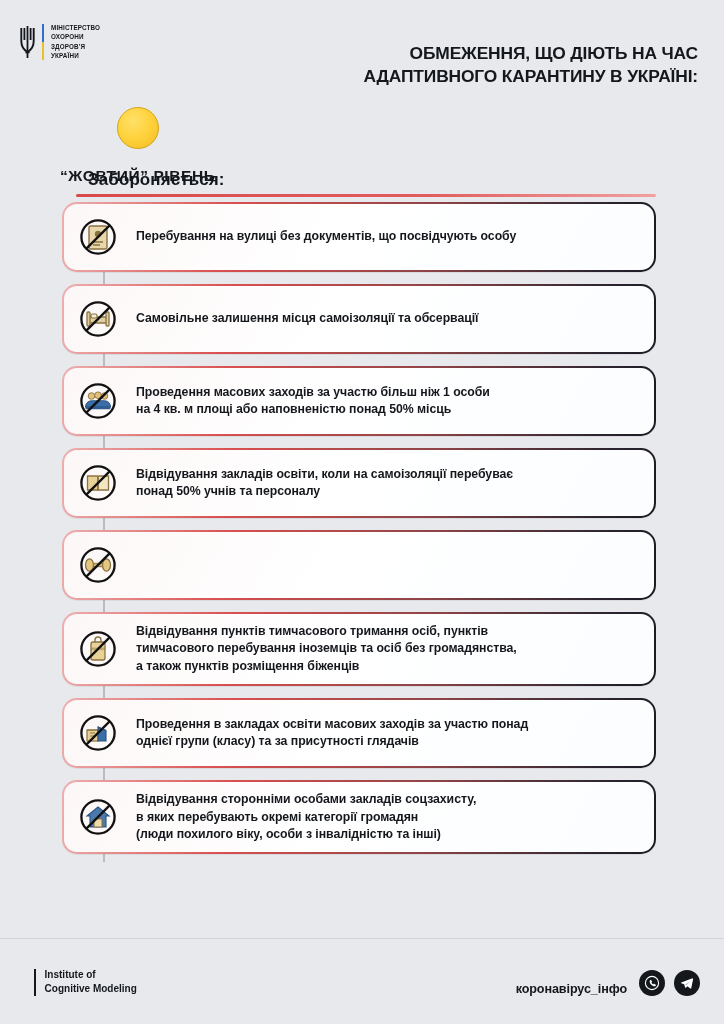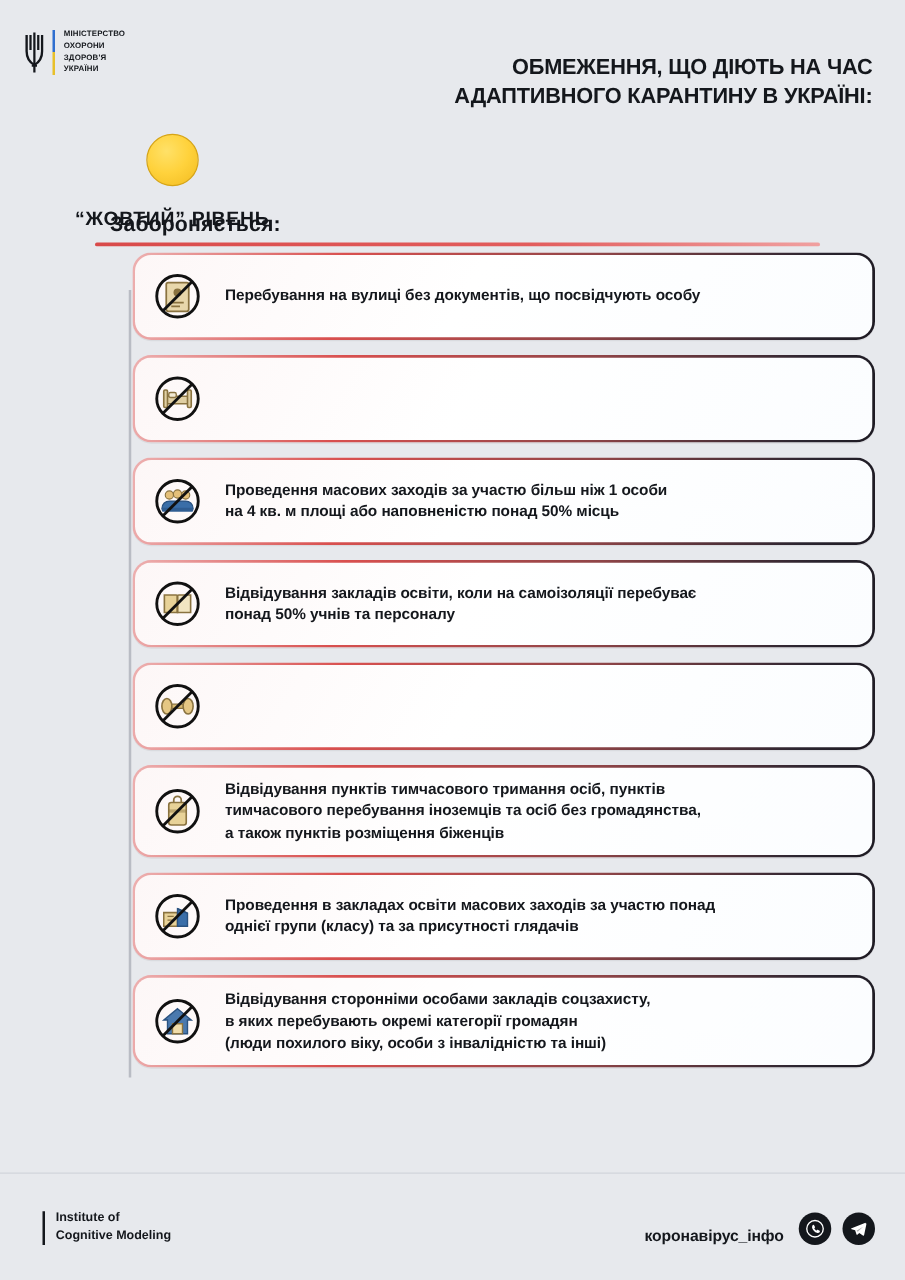--- a/index.html
+++ b/index.html
@@ -158,21 +158,20 @@
     box-shadow: 0 1px 0 rgba(0,0,0,0.06);
   }
 
   
   .card {
     border: none;
     background:
       linear-gradient(120deg, #fdf7f7 0%, #ffffff 45%, #fbfdff 100%) padding-box,
       linear-gradient(100deg, #edb0b0 0%, #d9504f 28%, #8e4447 62%, #2b2530 90%, #1d1a22 100%) border-box;
     border: 2.2px solid transparent;
-    margin-left: 44px;
   }
 
   .icon-wrap {
     flex: 0 0 auto;
     width: 48px;
     height: 48px;
     position: relative;
   }
 
   .icon-wrap svg { display: block; }
@@ -304,20 +303,21 @@
     <span class="icon-wrap">
       <svg width="48" height="48" viewBox="0 0 48 48">
         <rect x="14" y="22" width="20" height="6" rx="1.2" fill="#e0cfa3" stroke="#8a7340" stroke-width="1.3"></rect>
         <rect x="13" y="17" width="3" height="14" rx="1" fill="#e0cfa3" stroke="#8a7340" stroke-width="1.3"></rect>
         <rect x="32" y="17" width="3" height="14" rx="1" fill="#e0cfa3" stroke="#8a7340" stroke-width="1.3"></rect>
         <rect x="17" y="19" width="6" height="4" rx="1.4" fill="#f2ead4" stroke="#8a7340" stroke-width="1.1"></rect>
         <circle cx="24" cy="24" r="16.6" fill="none" stroke="#111" stroke-width="2.3"></circle>
         <line x1="12.6" y1="35.4" x2="35.4" y2="12.6" stroke="#111" stroke-width="2.3"></line>
       </svg>
     </span>
+    <div class="card-text">Самовільне залишення місця самоізоляції та обсервації</div>
   </div>
 
 
   <div class="card">
     <span class="icon-wrap">
       <svg width="48" height="48" viewBox="0 0 48 48">
         <circle cx="17.5" cy="19" r="3.3" fill="#e5c07a" stroke="#8a7340" stroke-width=".9"></circle>
         <circle cx="24" cy="18.2" r="3.3" fill="#e5c07a" stroke="#8a7340" stroke-width=".9"></circle>
         <circle cx="30.5" cy="19" r="3.3" fill="#e5c07a" stroke="#8a7340" stroke-width=".9"></circle>
         <path d="M11.5 30 c0-4 3-6.2 6-6.2 h13 c3 0 6 2.2 6 6.2 z" fill="#3a6ea8" stroke="#2a5280" stroke-width="1"></path>

